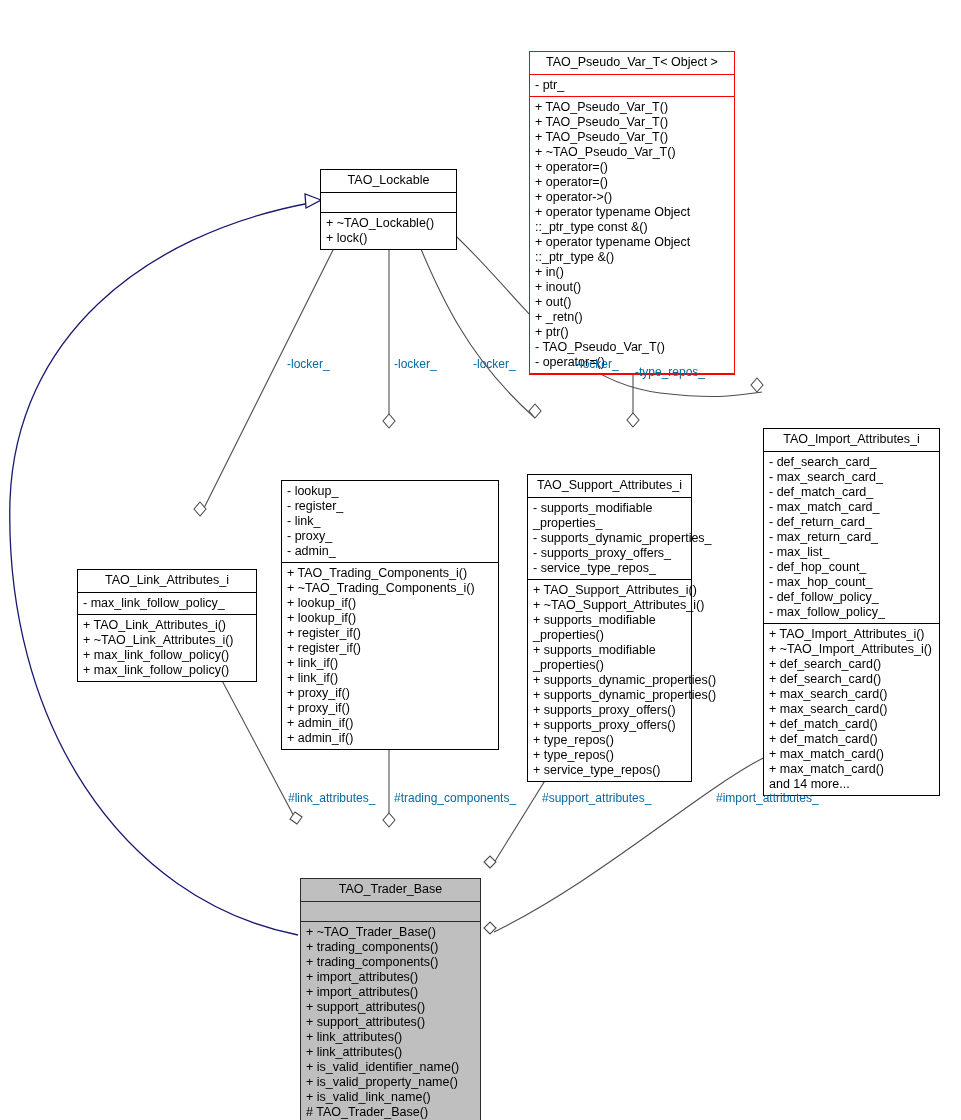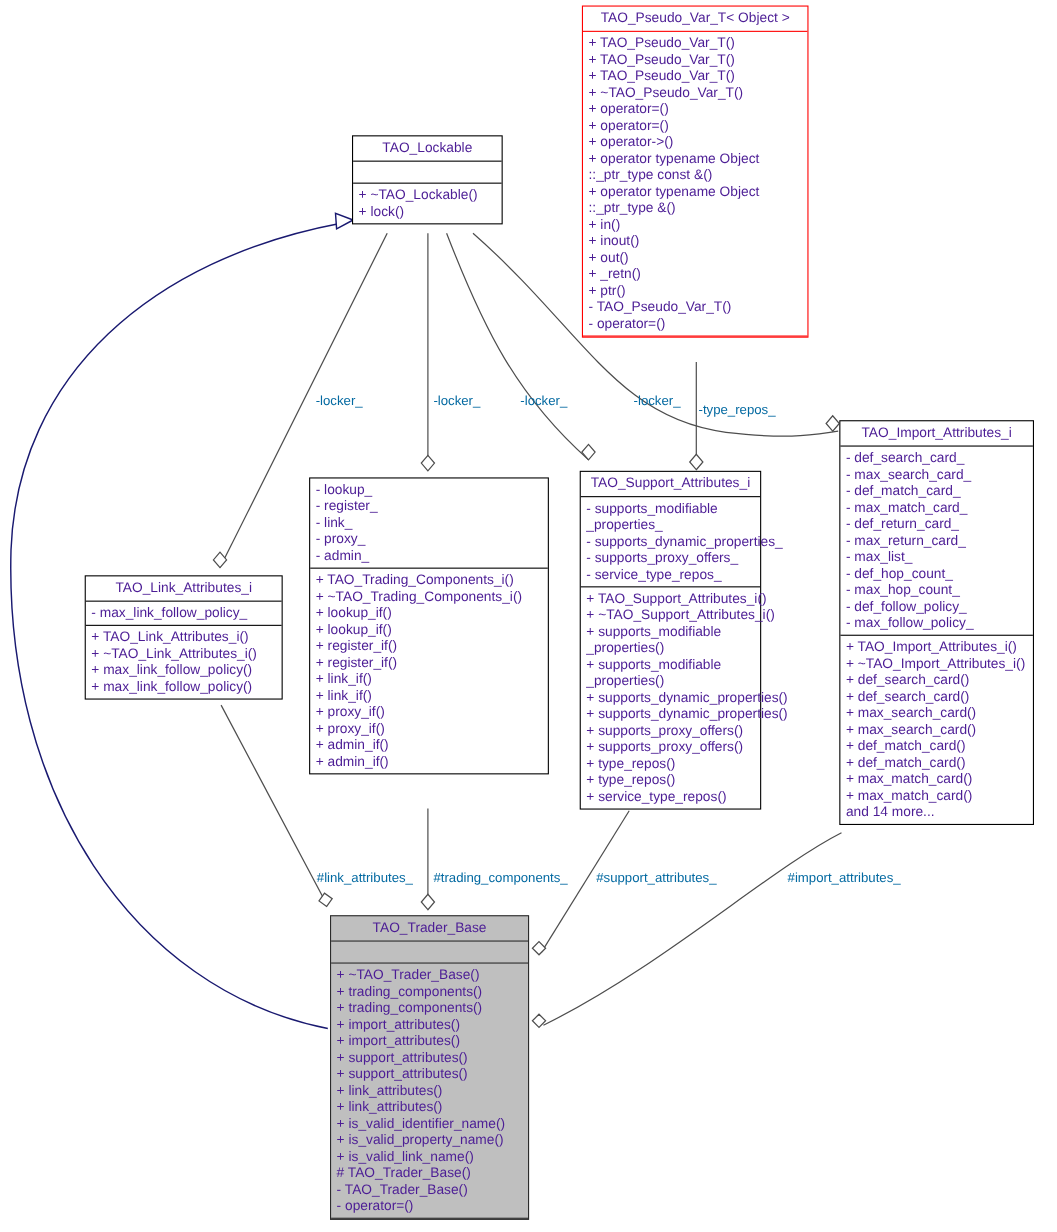--- a/index.html
+++ b/index.html
@@ -27,21 +27,22 @@
     height: 1120px;
     pointer-events: none;
   }
   .node {
     position: absolute;
     box-sizing: border-box;
     background: #ffffff;
     border: 1px solid #000000;
     font-size: 12.5px;
     line-height: 15px;
-    color: #4c1d95;
+    color: #000000;
+    margin-top: 46px;
   }
   .node.shaded {
     background: #bfbfbf;
     border: 1px solid #2b2b2b;
   }
   .node.highlight {
     border: 1px solid #ff0000;
   }
   .node .title {
     text-align: center;
@@ -121,20 +122,23 @@
 
     <path d="M 765 757 C 700 790, 600 880, 494 932" stroke="#4d4d4d" stroke-width="1.1" fill="none"></path>
     <polygon points="490,934 484,928 490,922 496,928" fill="#ffffff" stroke="#4d4d4d" stroke-width="1.1"></polygon>
 
     <path d="M 298 935 C 120 900, 4 720, 10 500 C 16 340, 140 235, 310 203" stroke="#191970" stroke-width="1.3" fill="none"></path>
     <polygon points="321,200 305,194 306,208" fill="#ffffff" stroke="#191970" stroke-width="1.3"></polygon>
   </svg>
 
   <div class="node highlight" style="left:529px; top:5px; width:206px;">
     <div class="title">TAO_Pseudo_Var_T&lt; Object &gt;</div>
+    <div class="compartment">
+      <div class="row">- ptr_</div>
+    </div>
     <div class="compartment last">
       <div class="row">+ TAO_Pseudo_Var_T()</div>
       <div class="row">+ TAO_Pseudo_Var_T()</div>
       <div class="row">+ TAO_Pseudo_Var_T()</div>
       <div class="row">+ ~TAO_Pseudo_Var_T()</div>
       <div class="row">+ operator=()</div>
       <div class="row">+ operator=()</div>
       <div class="row">+ operator-&gt;()</div>
       <div class="row">+ operator typename Object</div>
       <div class="row">::_ptr_type const &amp;()</div>

